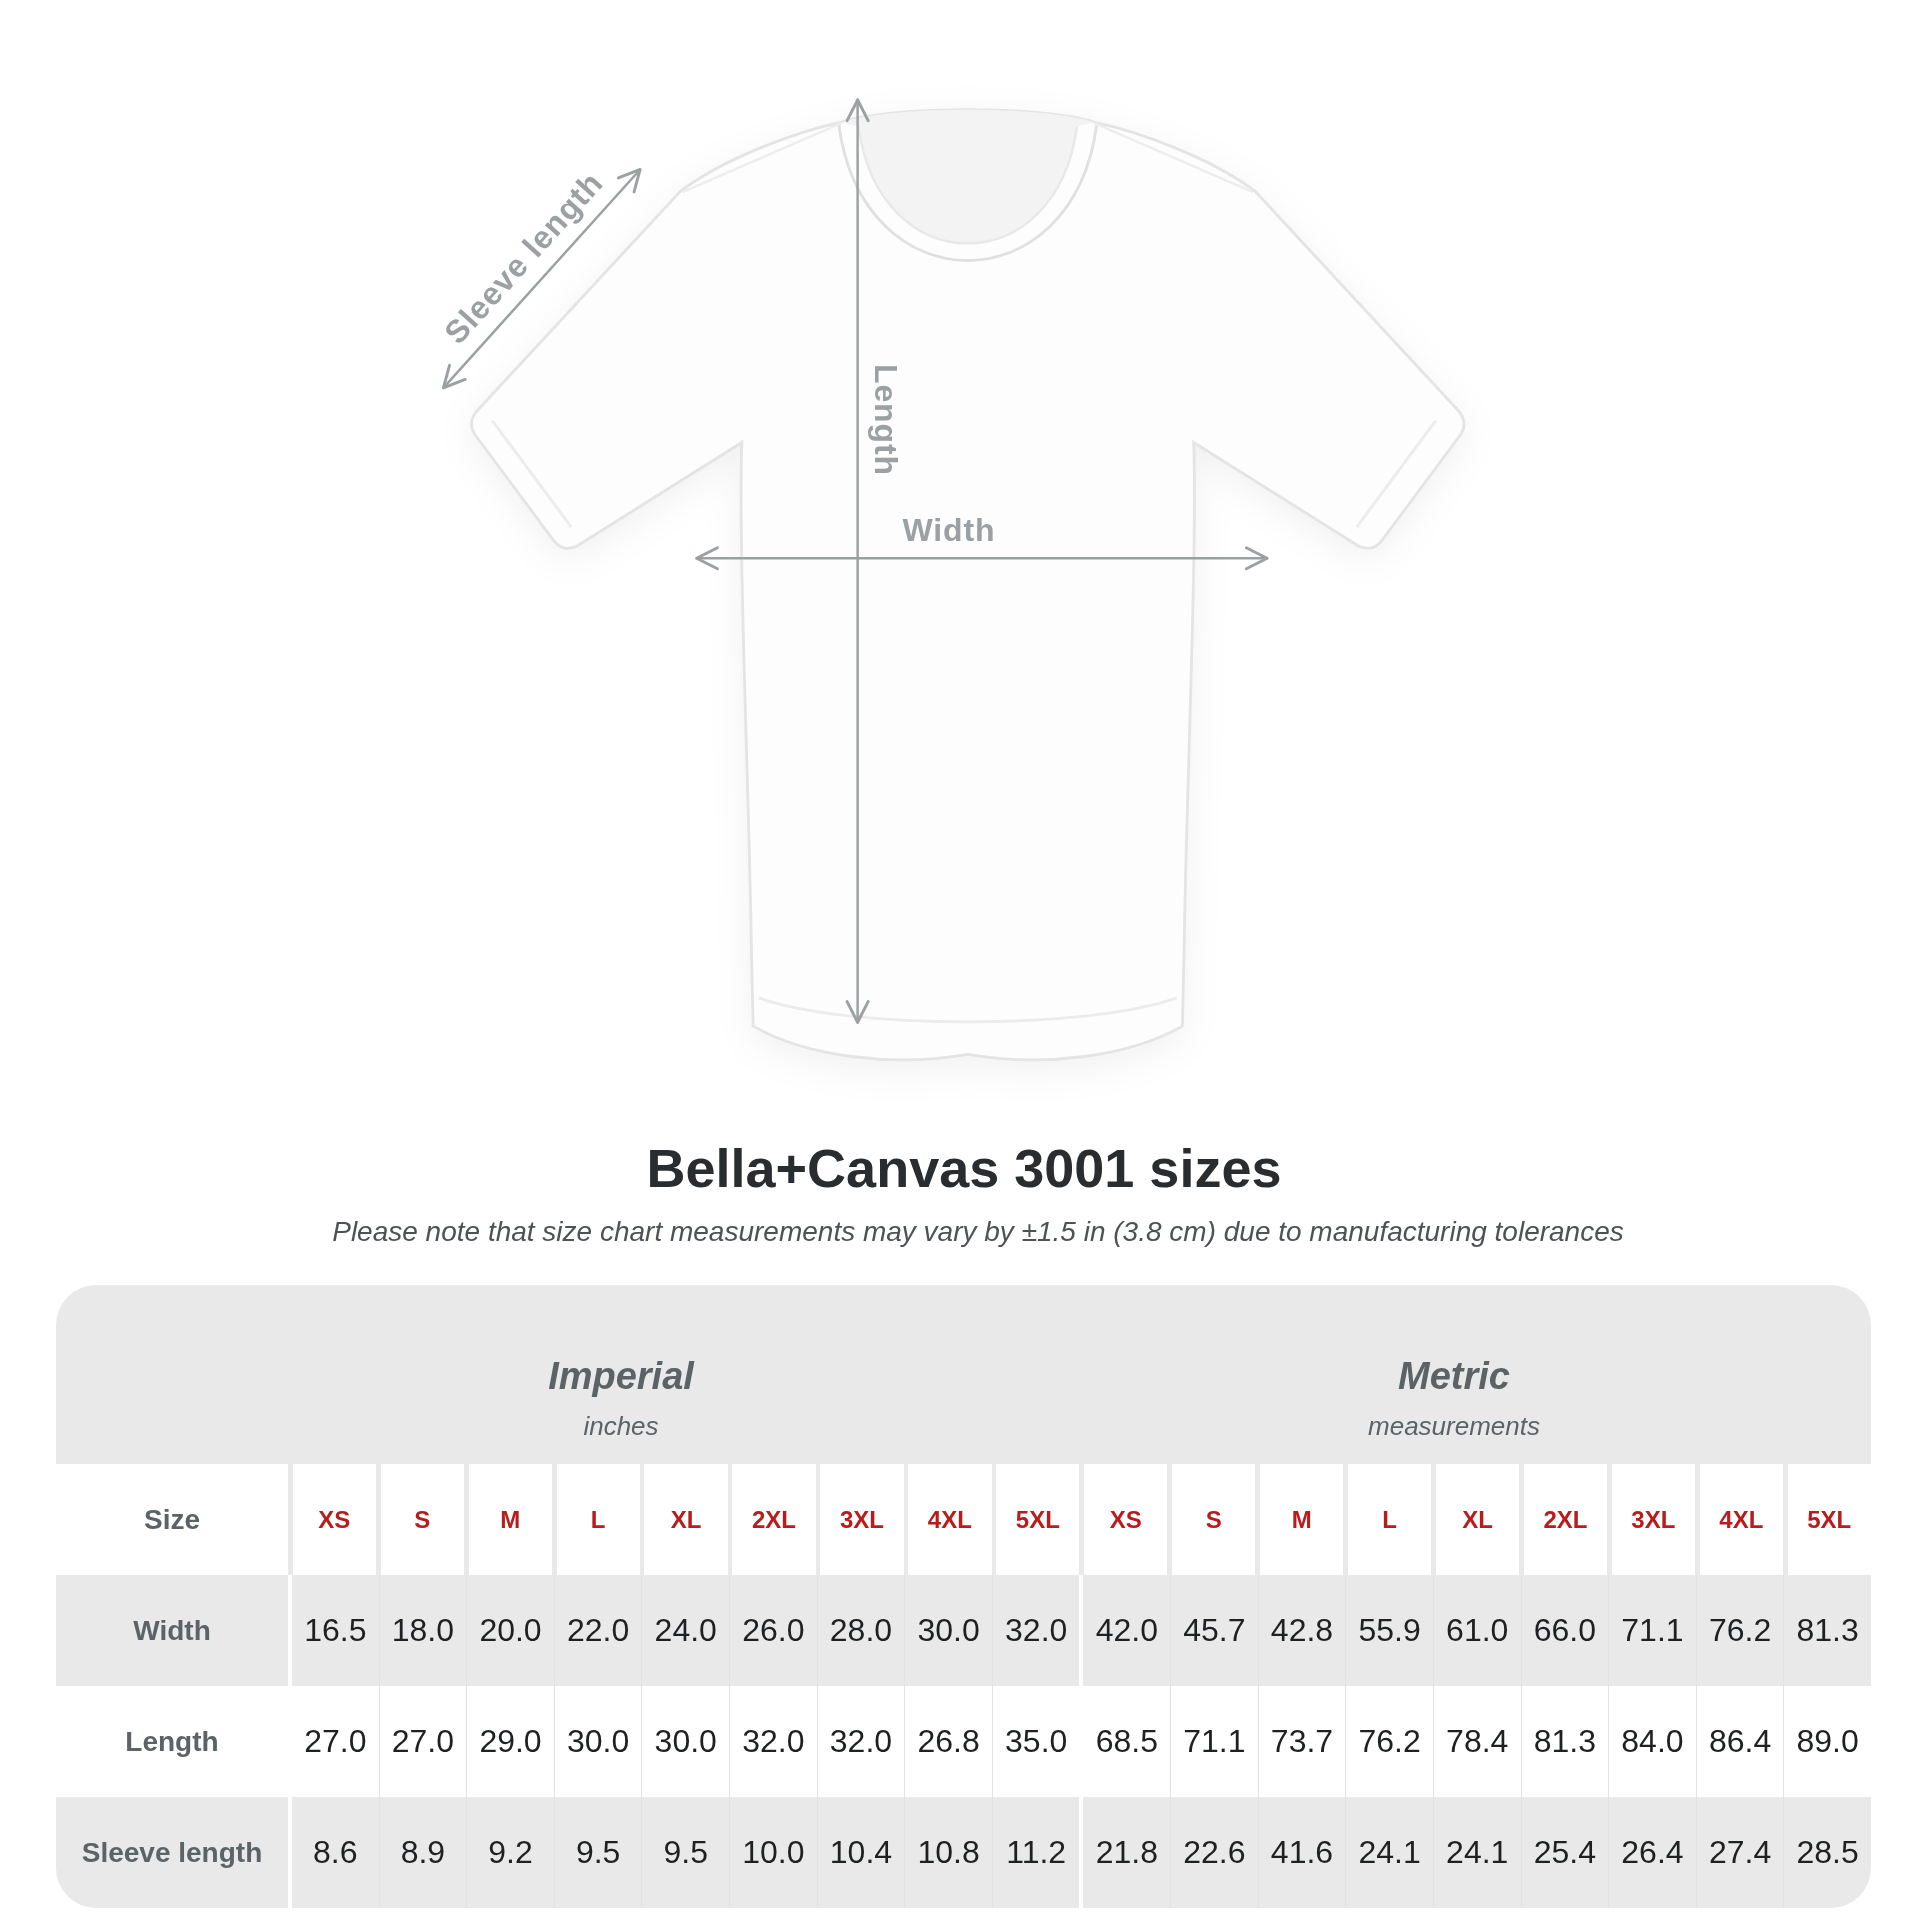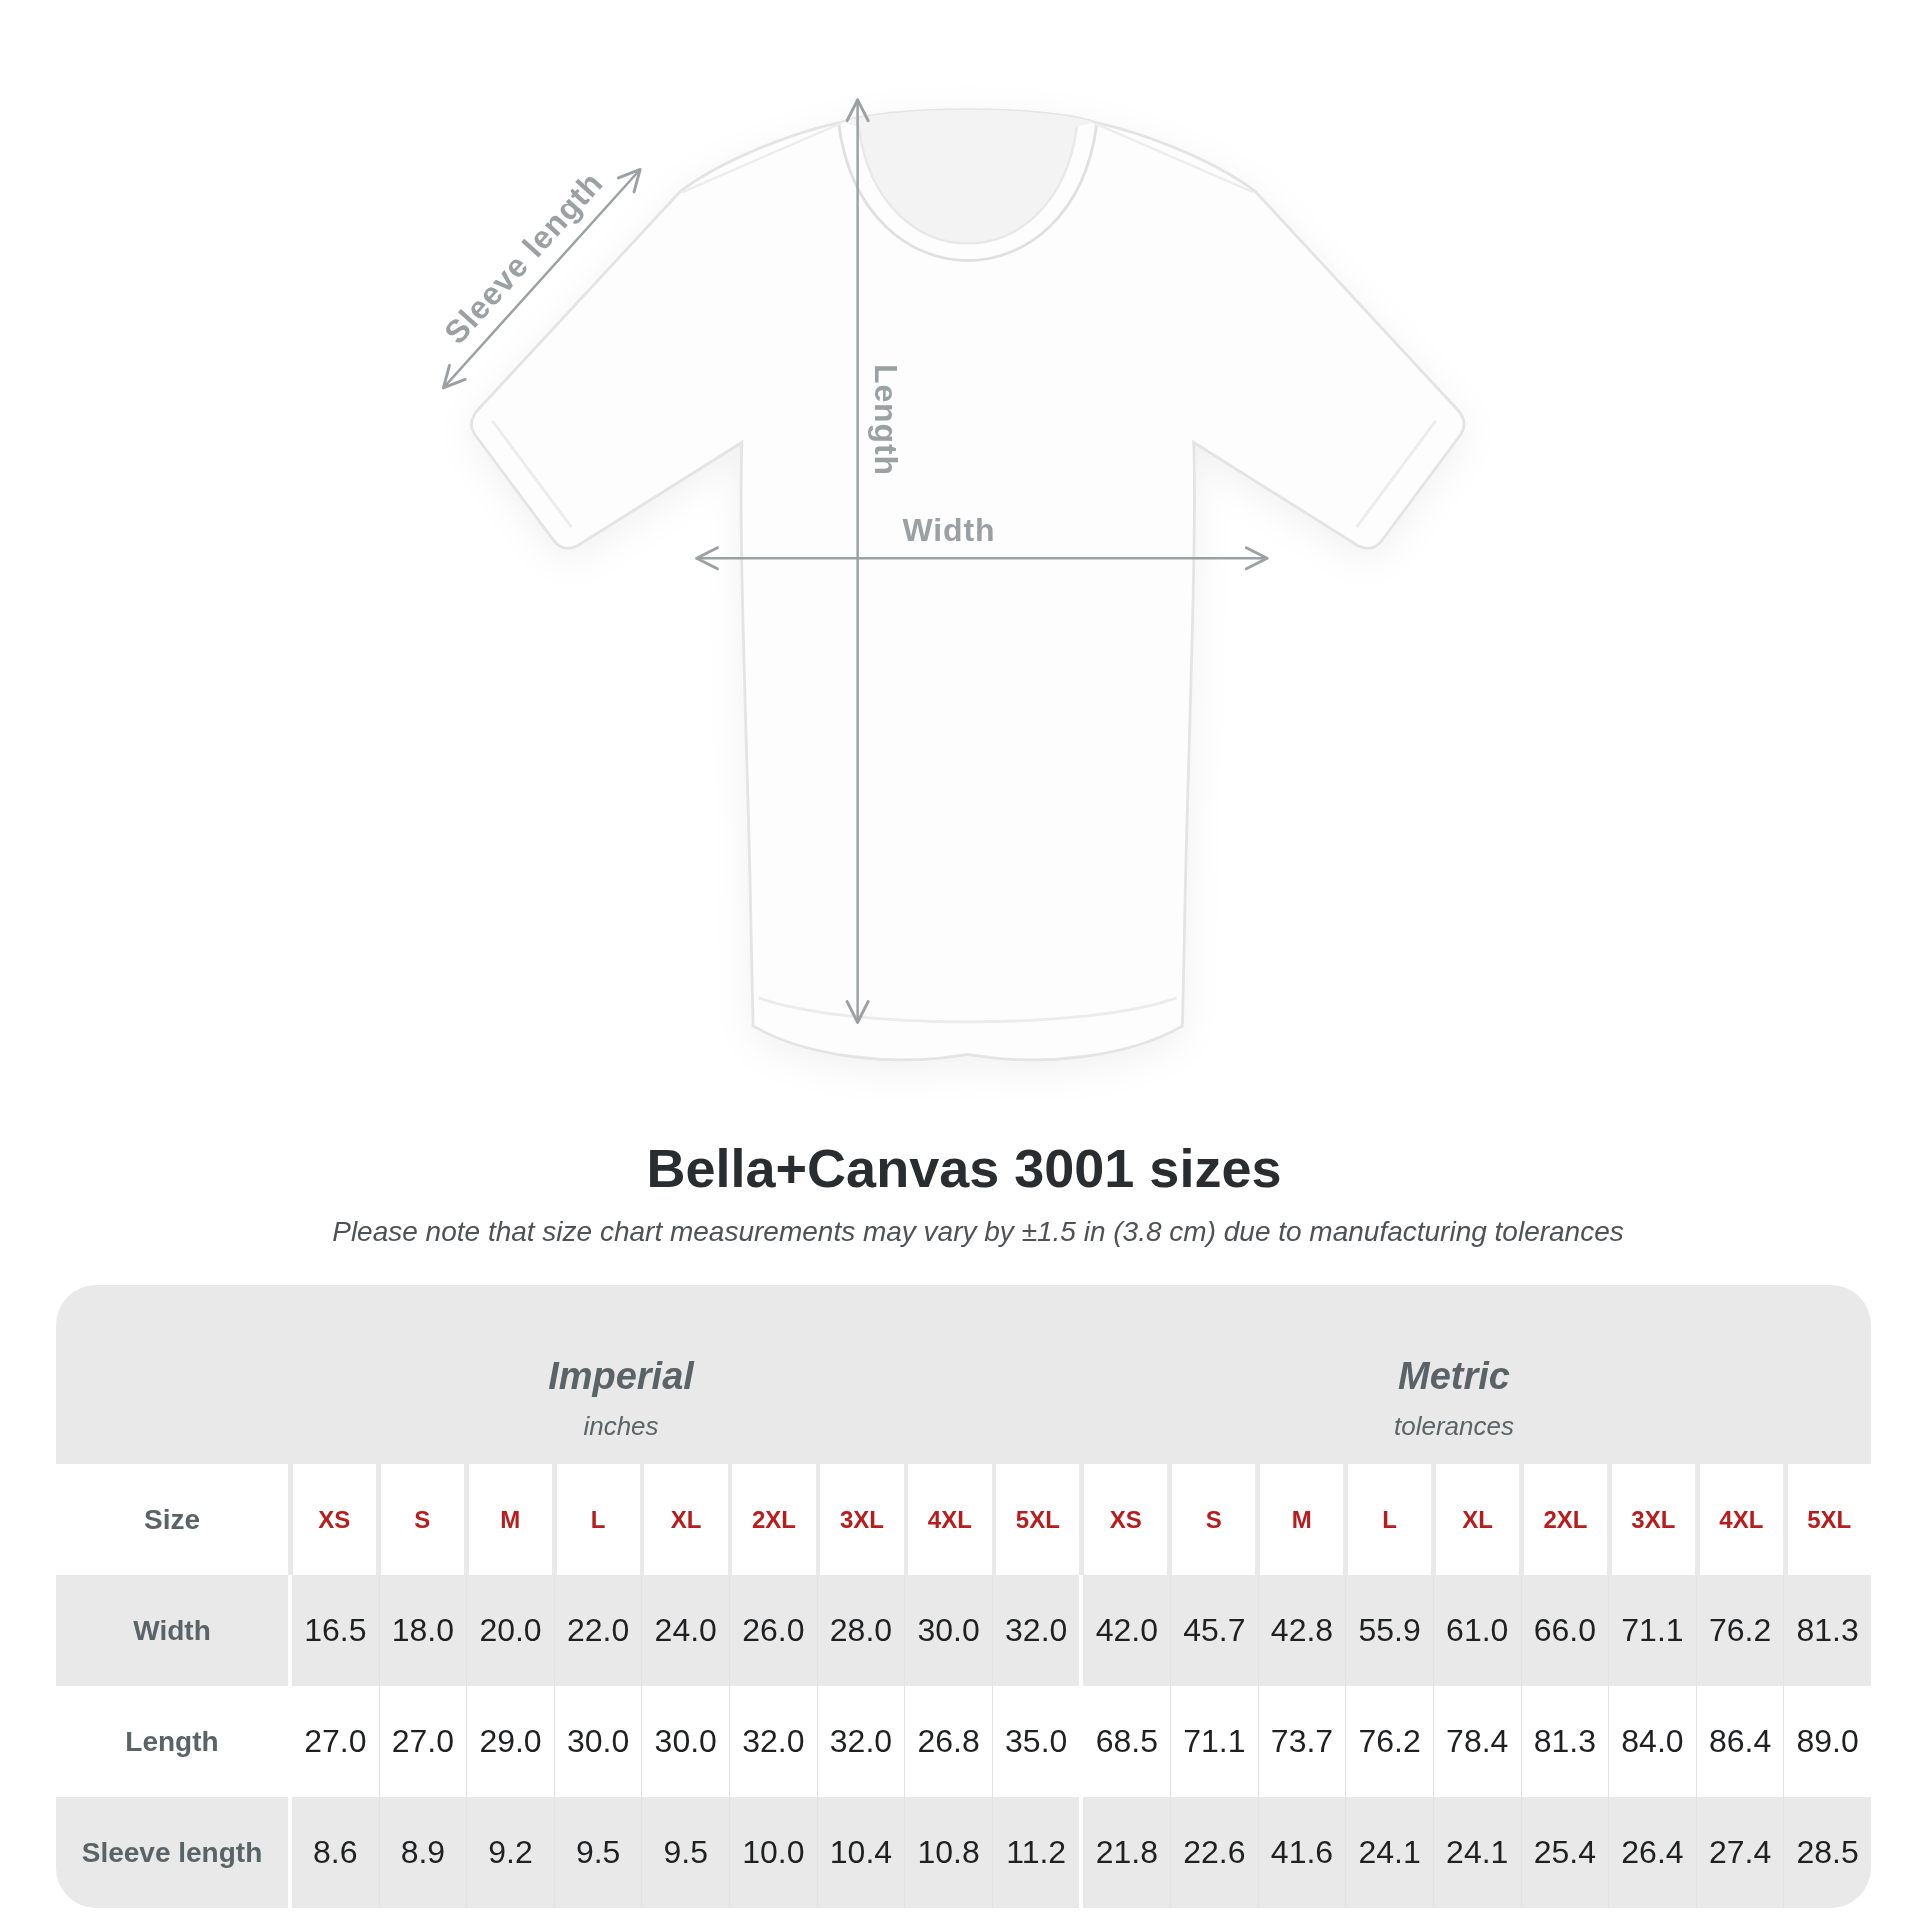--- a/index.html
+++ b/index.html
@@ -134,21 +134,21 @@
 
   <div class="size-table">
 
     <div class="trow r-units">
       <div class="unit-group ug-imperial">
         <div class="unit-name">Imperial</div>
         <div class="unit-sub">inches</div>
       </div>
       <div class="unit-group ug-metric">
         <div class="unit-name">Metric</div>
-        <div class="unit-sub">tolerances</div>
+        <div class="unit-sub">measurements</div>
       </div>
     </div>
 
     <div class="trow r-size">
       <div class="label-cell">Size</div>
       <div class="cell hcell">XS</div>
       <div class="cell hcell">S</div>
       <div class="cell hcell">M</div>
       <div class="cell hcell">L</div>
       <div class="cell hcell">XL</div>

